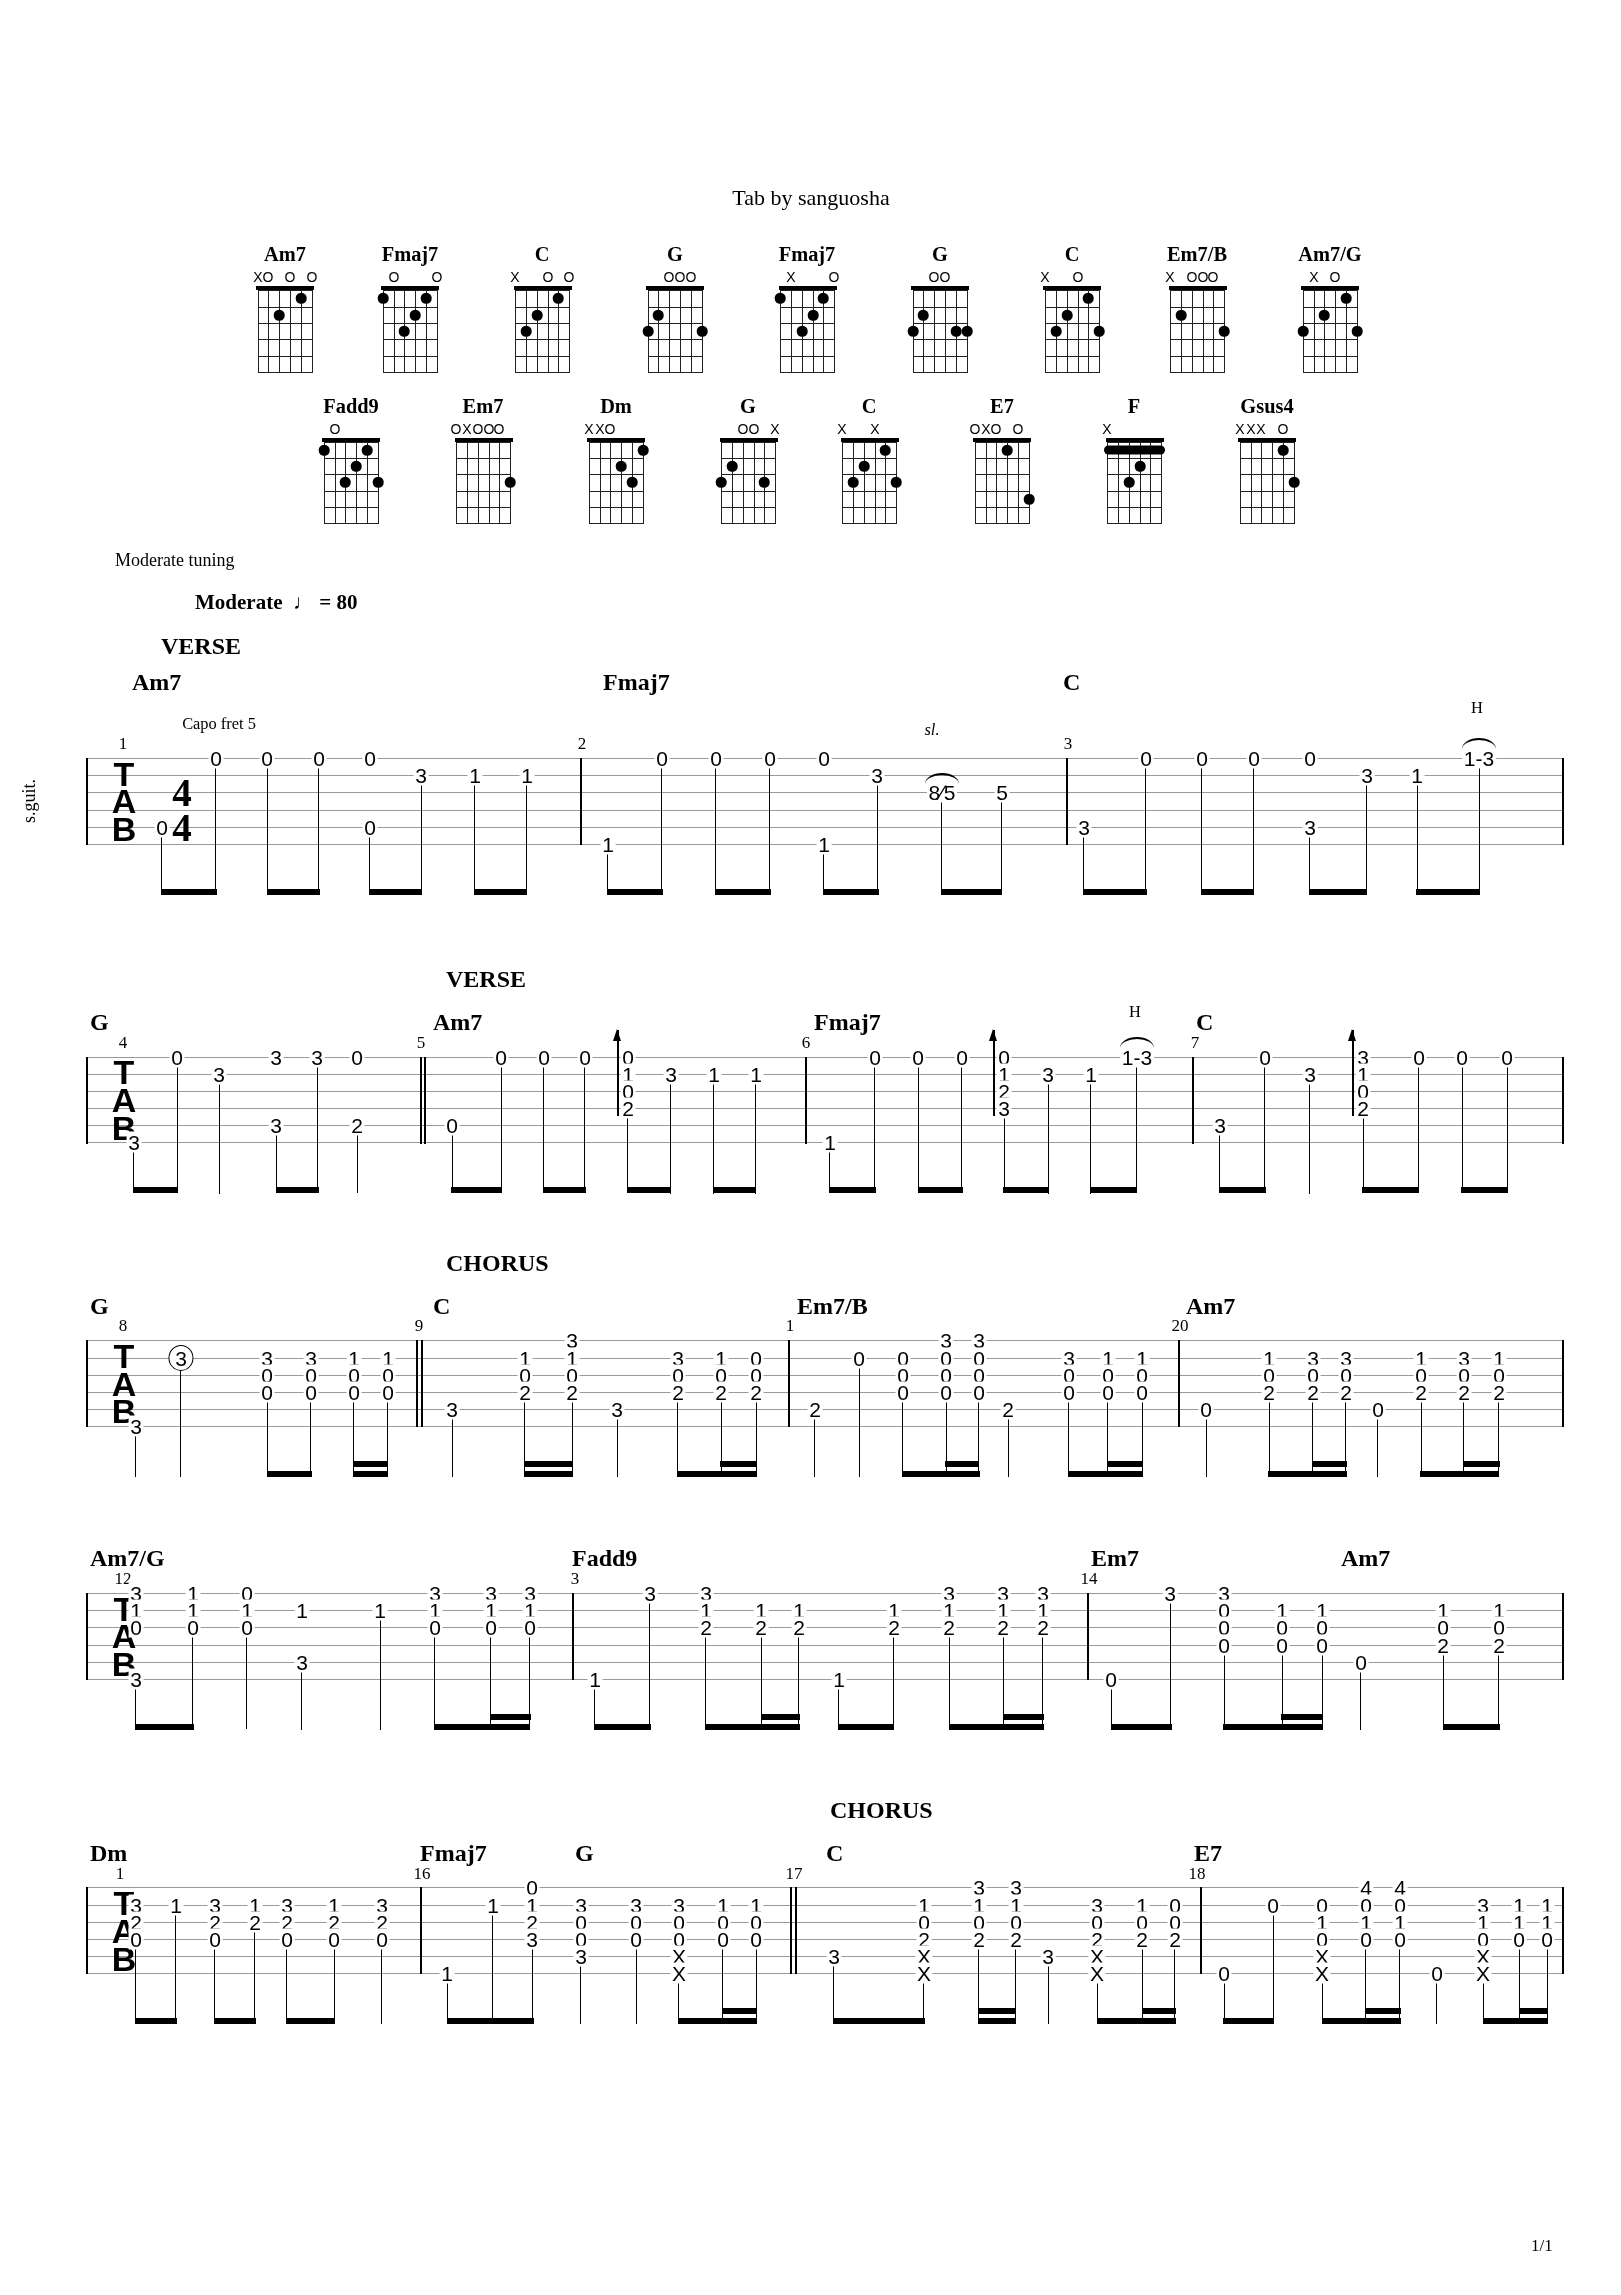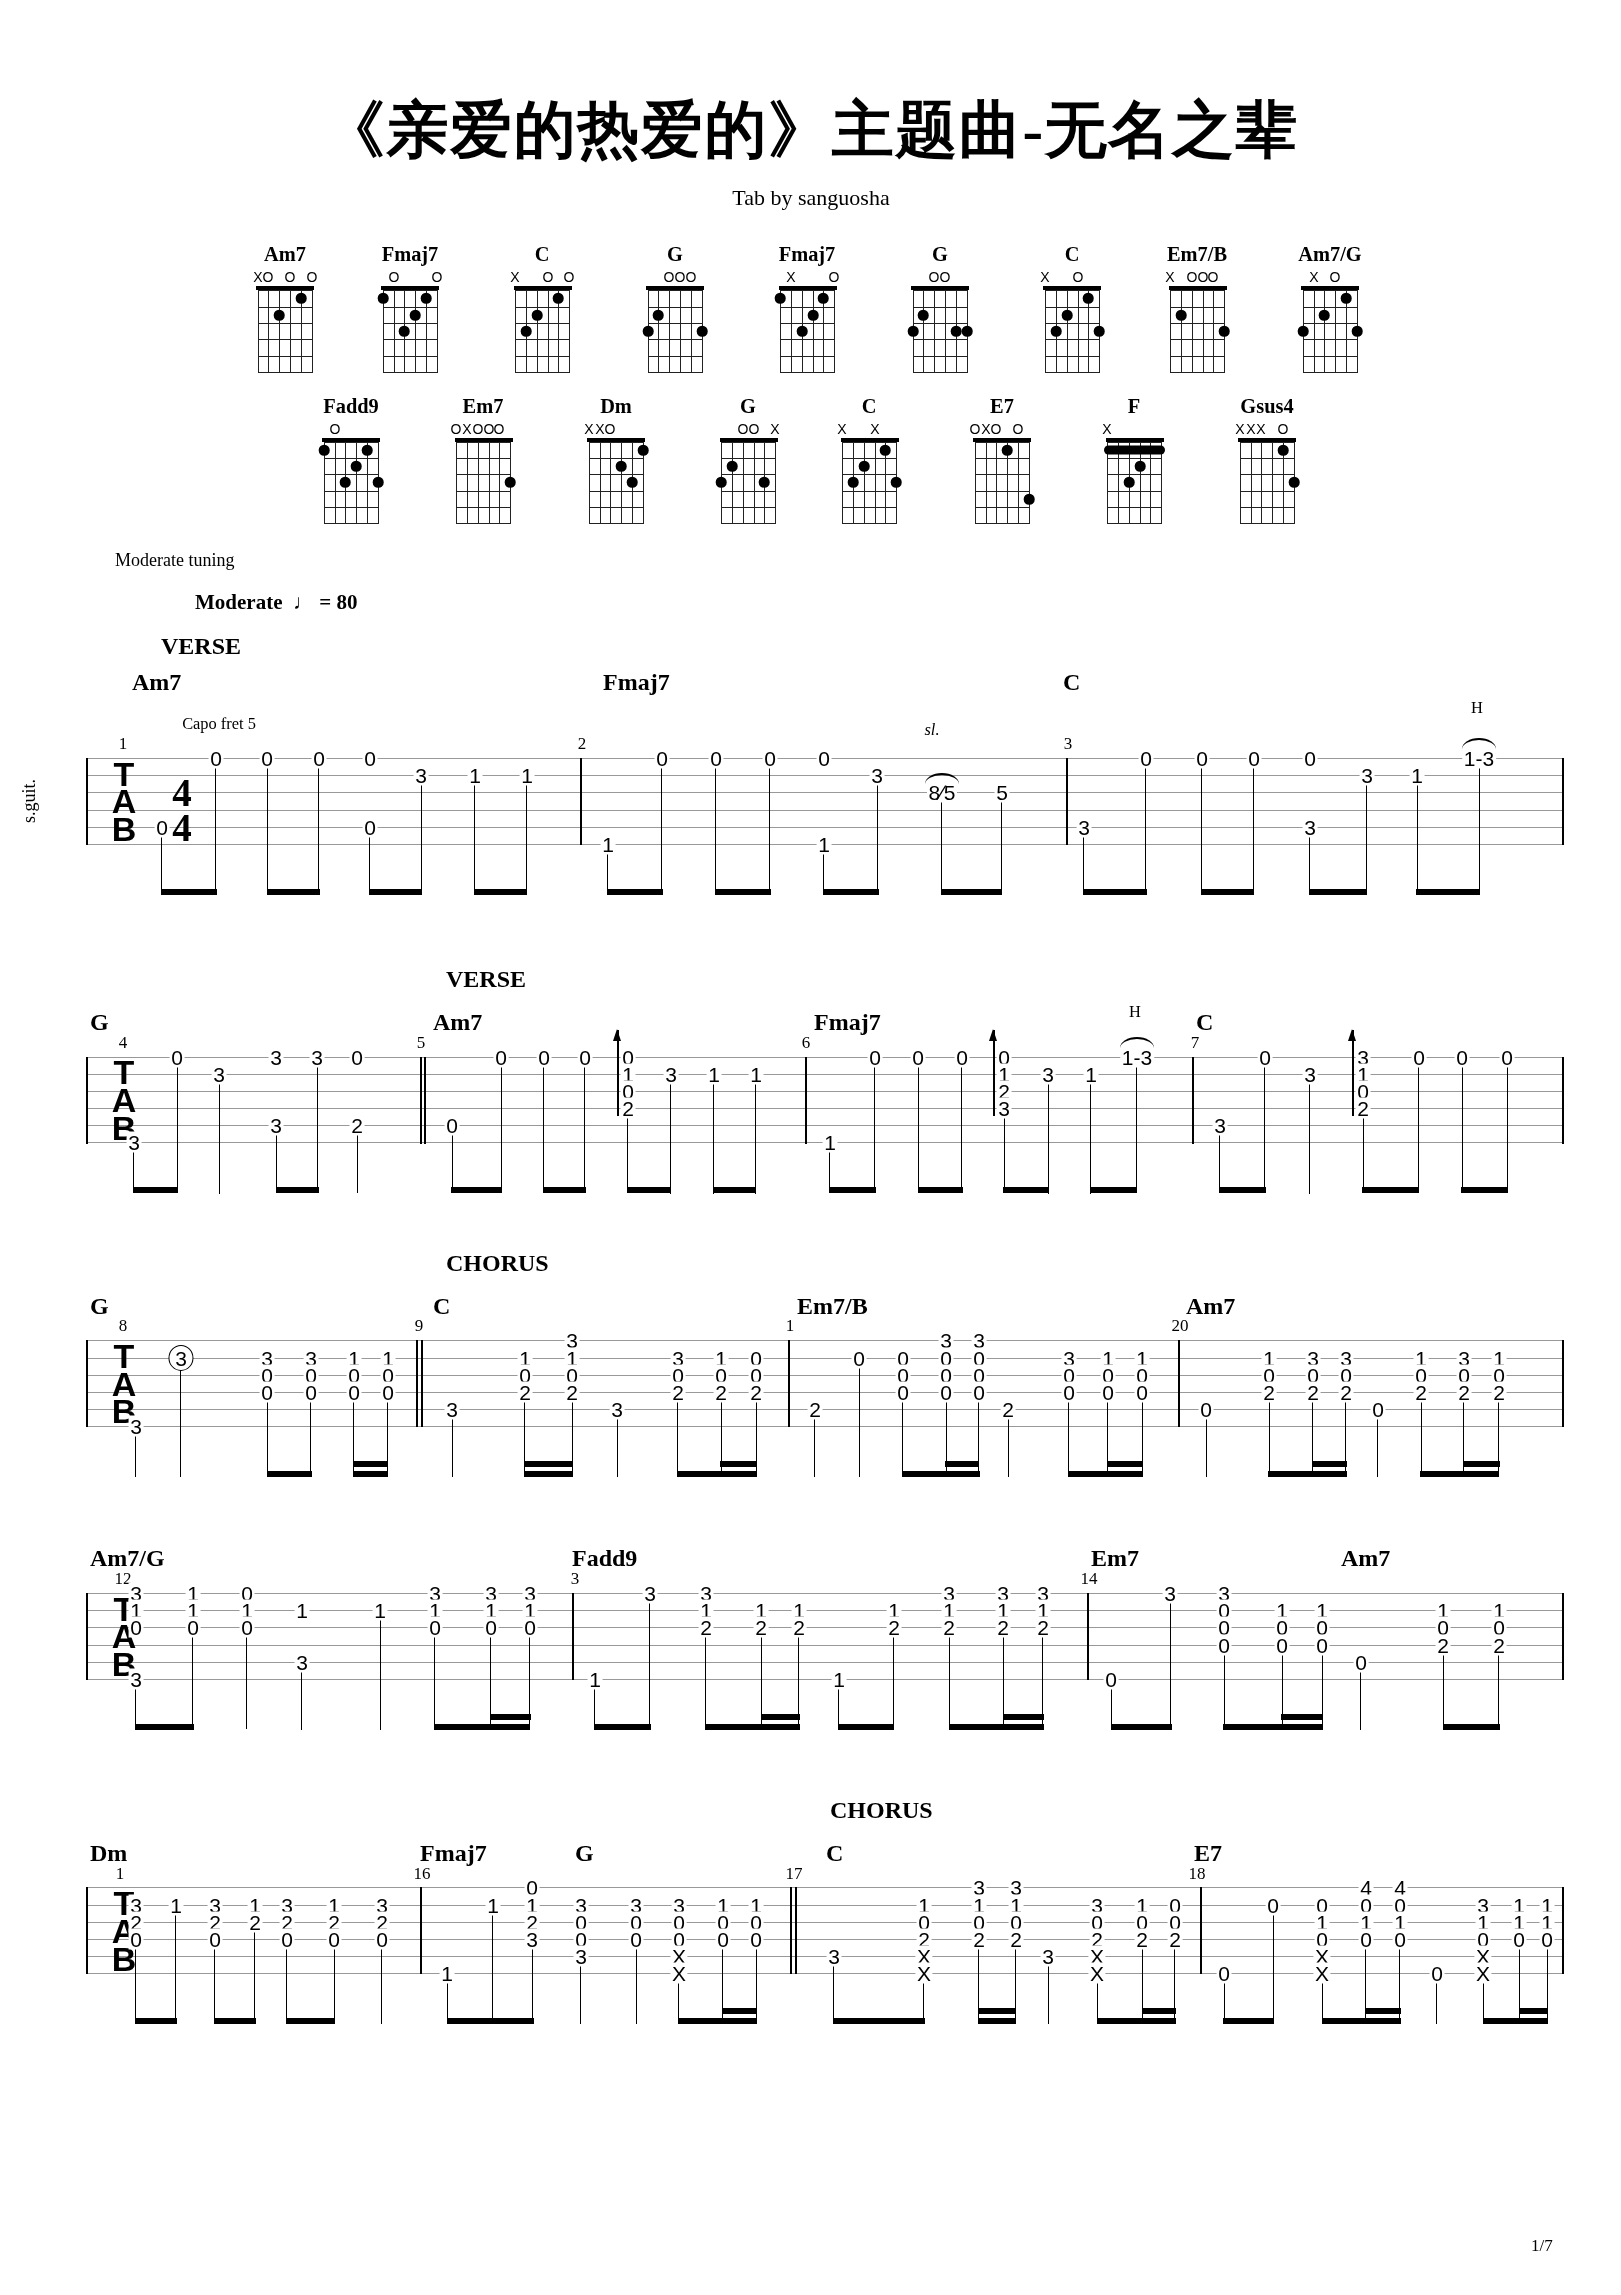--- a/index.html
+++ b/index.html
@@ -31,26 +31,25 @@
   .cdmark{font-size:14px;font-family:"Liberation Sans",sans-serif;transform:translate(-50%,-50%)}
   .cdline{background:#222}
   .cddot{width:10.6px;height:10.6px;border-radius:50%;background:#000;transform:translate(-50%,-50%)}
   .cdnut{background:#000;height:4.1px}
   .cdbarre{background:#000;height:9px;border-radius:4.9px;transform:translateY(-50%)}
 </style>
 </head>
 <body>
 
 <div class="page" id="page">
-  <div class="abs title">《亲爱的热爱的》主题曲-无名之辈</div>
   <div class="abs subtitle">Tab by sanguosha</div>
   <div class="abs tuning">Moderate tuning</div>
   <div class="abs tempo"><span>Moderate</span>&nbsp; <span>♩</span><span> = 80</span></div>
   <div class="abs sguit">s.guit.</div>
-  <div class="abs pagenum">1/7</div>
+  <div class="abs pagenum">1/1</div>
 <div class="abs cdlabel" style="left: 285px; top: 254px;">Am7</div>
     <div class="abs cdmark" style="left: 258px; top: 277px;">X</div>
     <div class="abs cdmark" style="left: 268px; top: 277px;">O</div>
     <div class="abs cdmark" style="left: 290px; top: 277px;">O</div>
     <div class="abs cdmark" style="left: 312px; top: 277px;">O</div>
     <div class="abs cdline" style="left: 258px; top: 290px; width: 0.8px; height: 82px;"></div>
     <div class="abs cdline" style="left: 268px; top: 290px; width: 0.8px; height: 82px;"></div>
     <div class="abs cdline" style="left: 279px; top: 290px; width: 0.8px; height: 82px;"></div>
     <div class="abs cdline" style="left: 290px; top: 290px; width: 0.8px; height: 82px;"></div>
     <div class="abs cdline" style="left: 301px; top: 290px; width: 0.8px; height: 82px;"></div>

